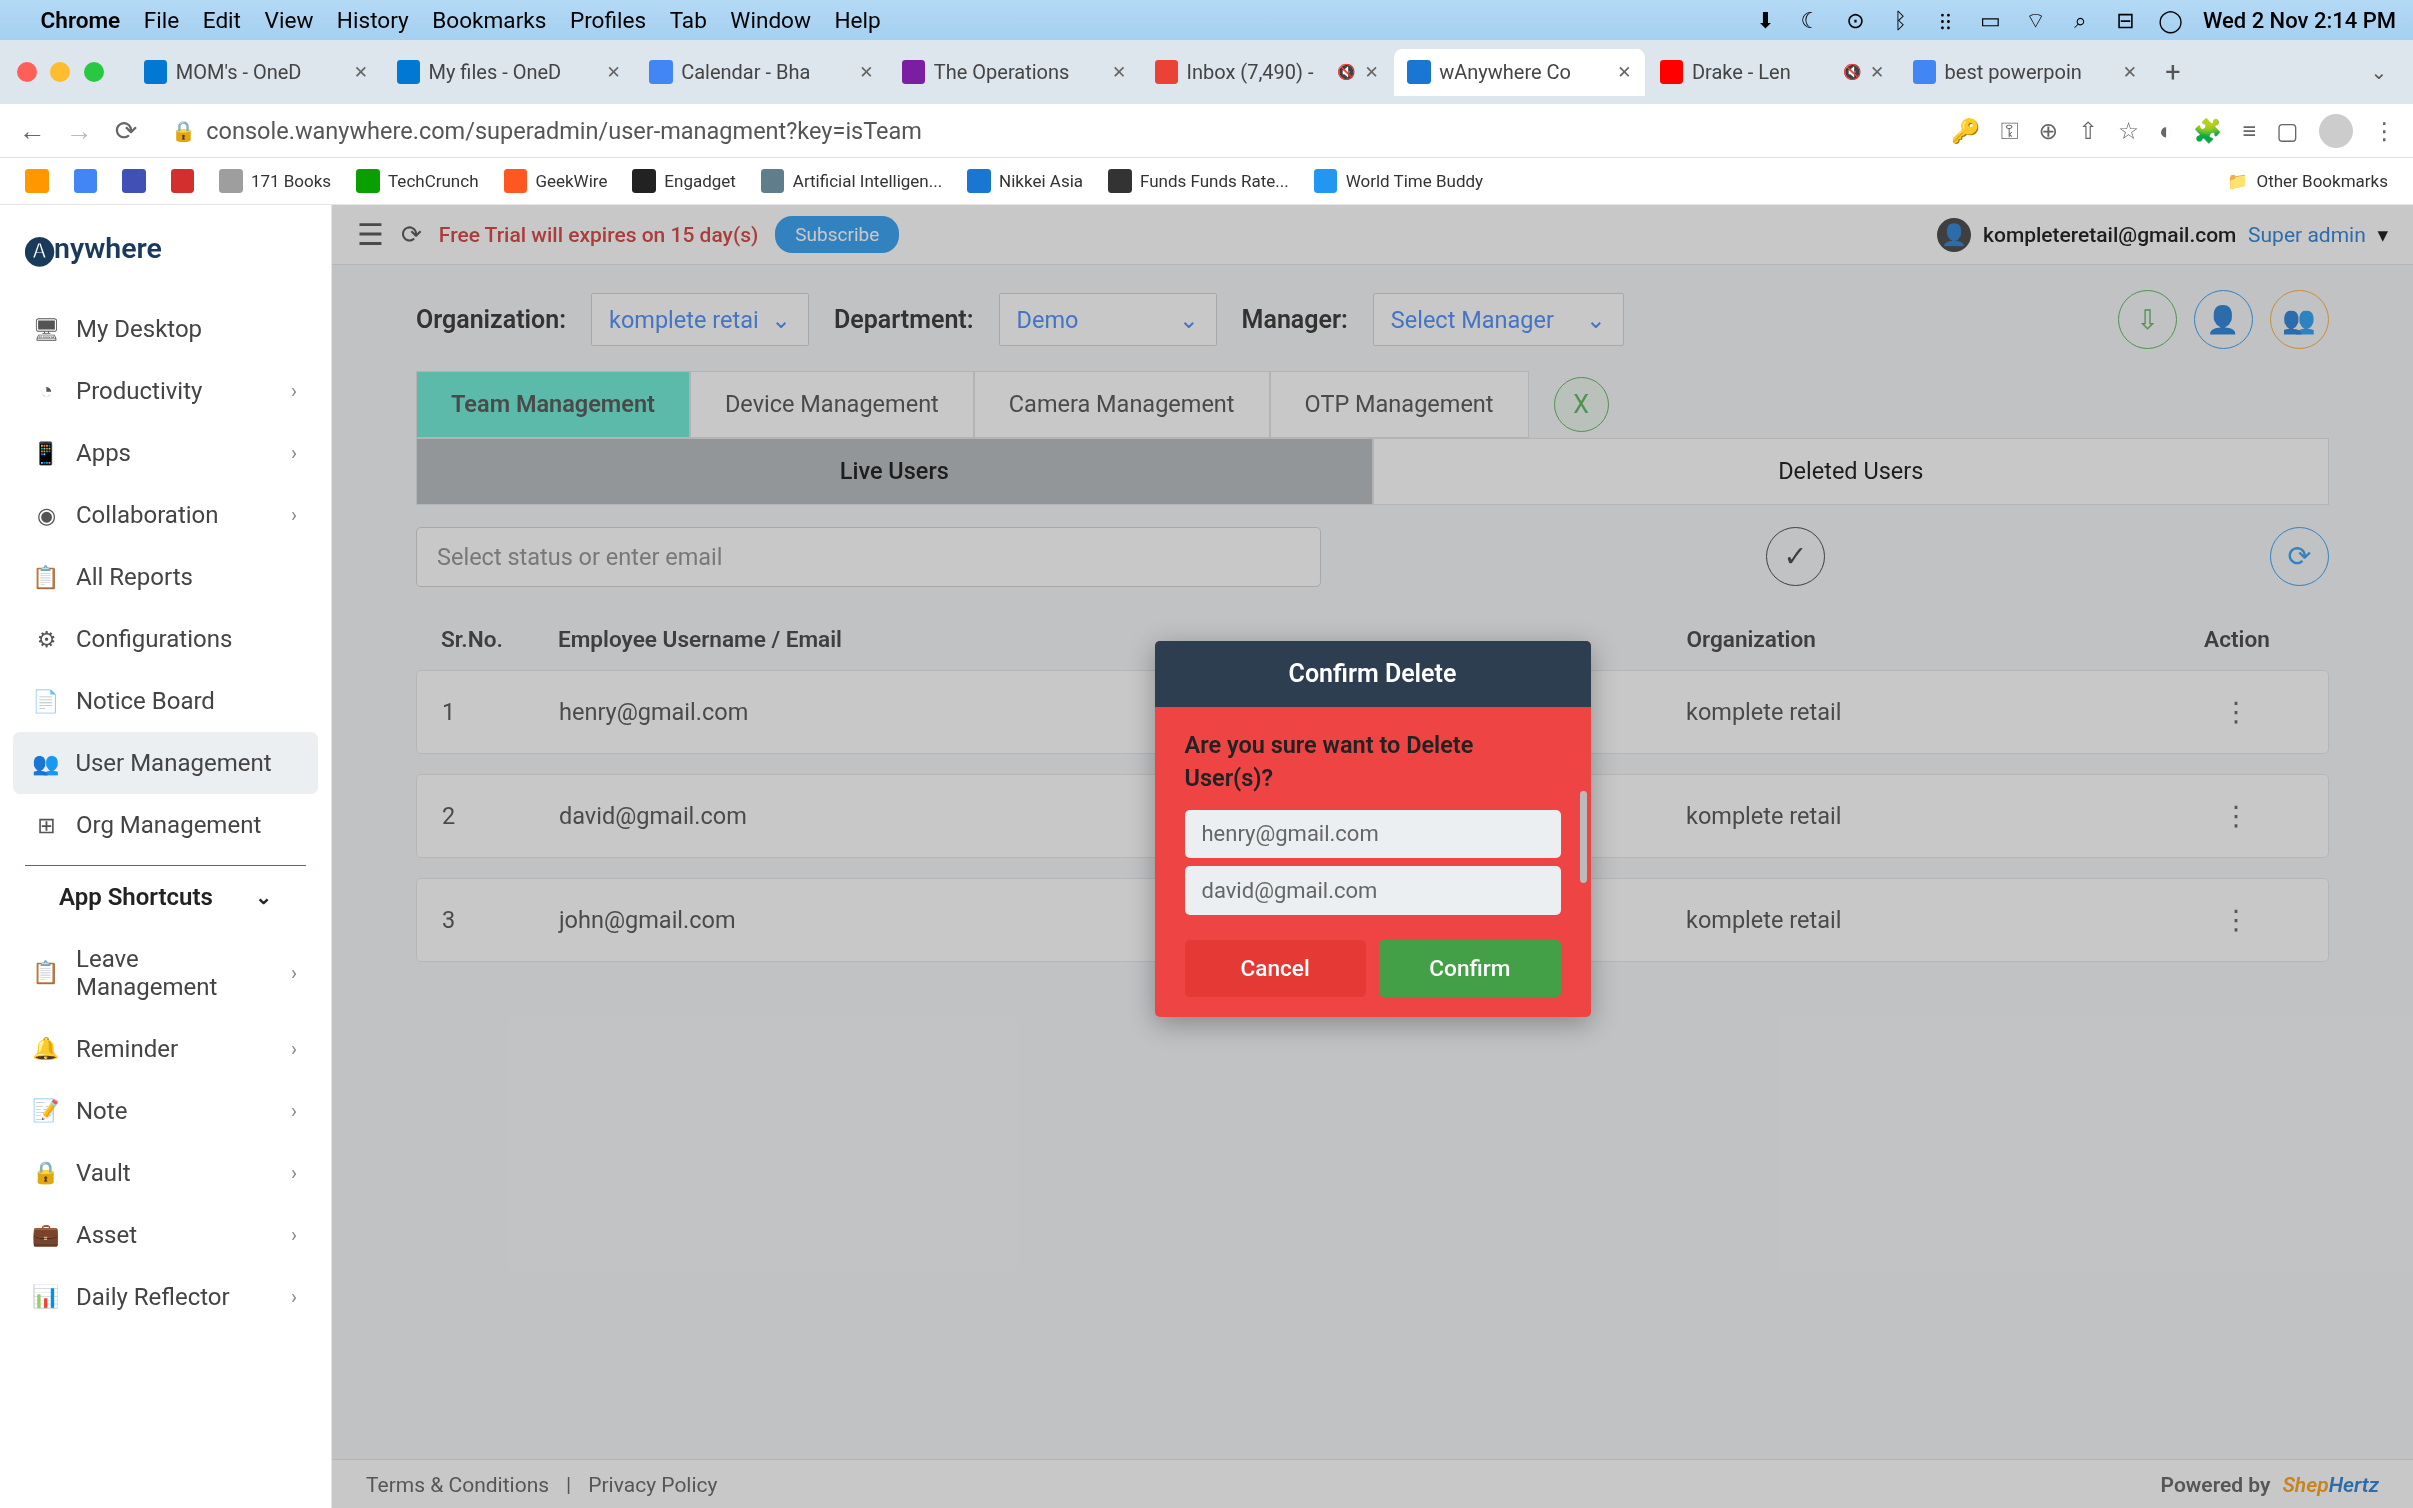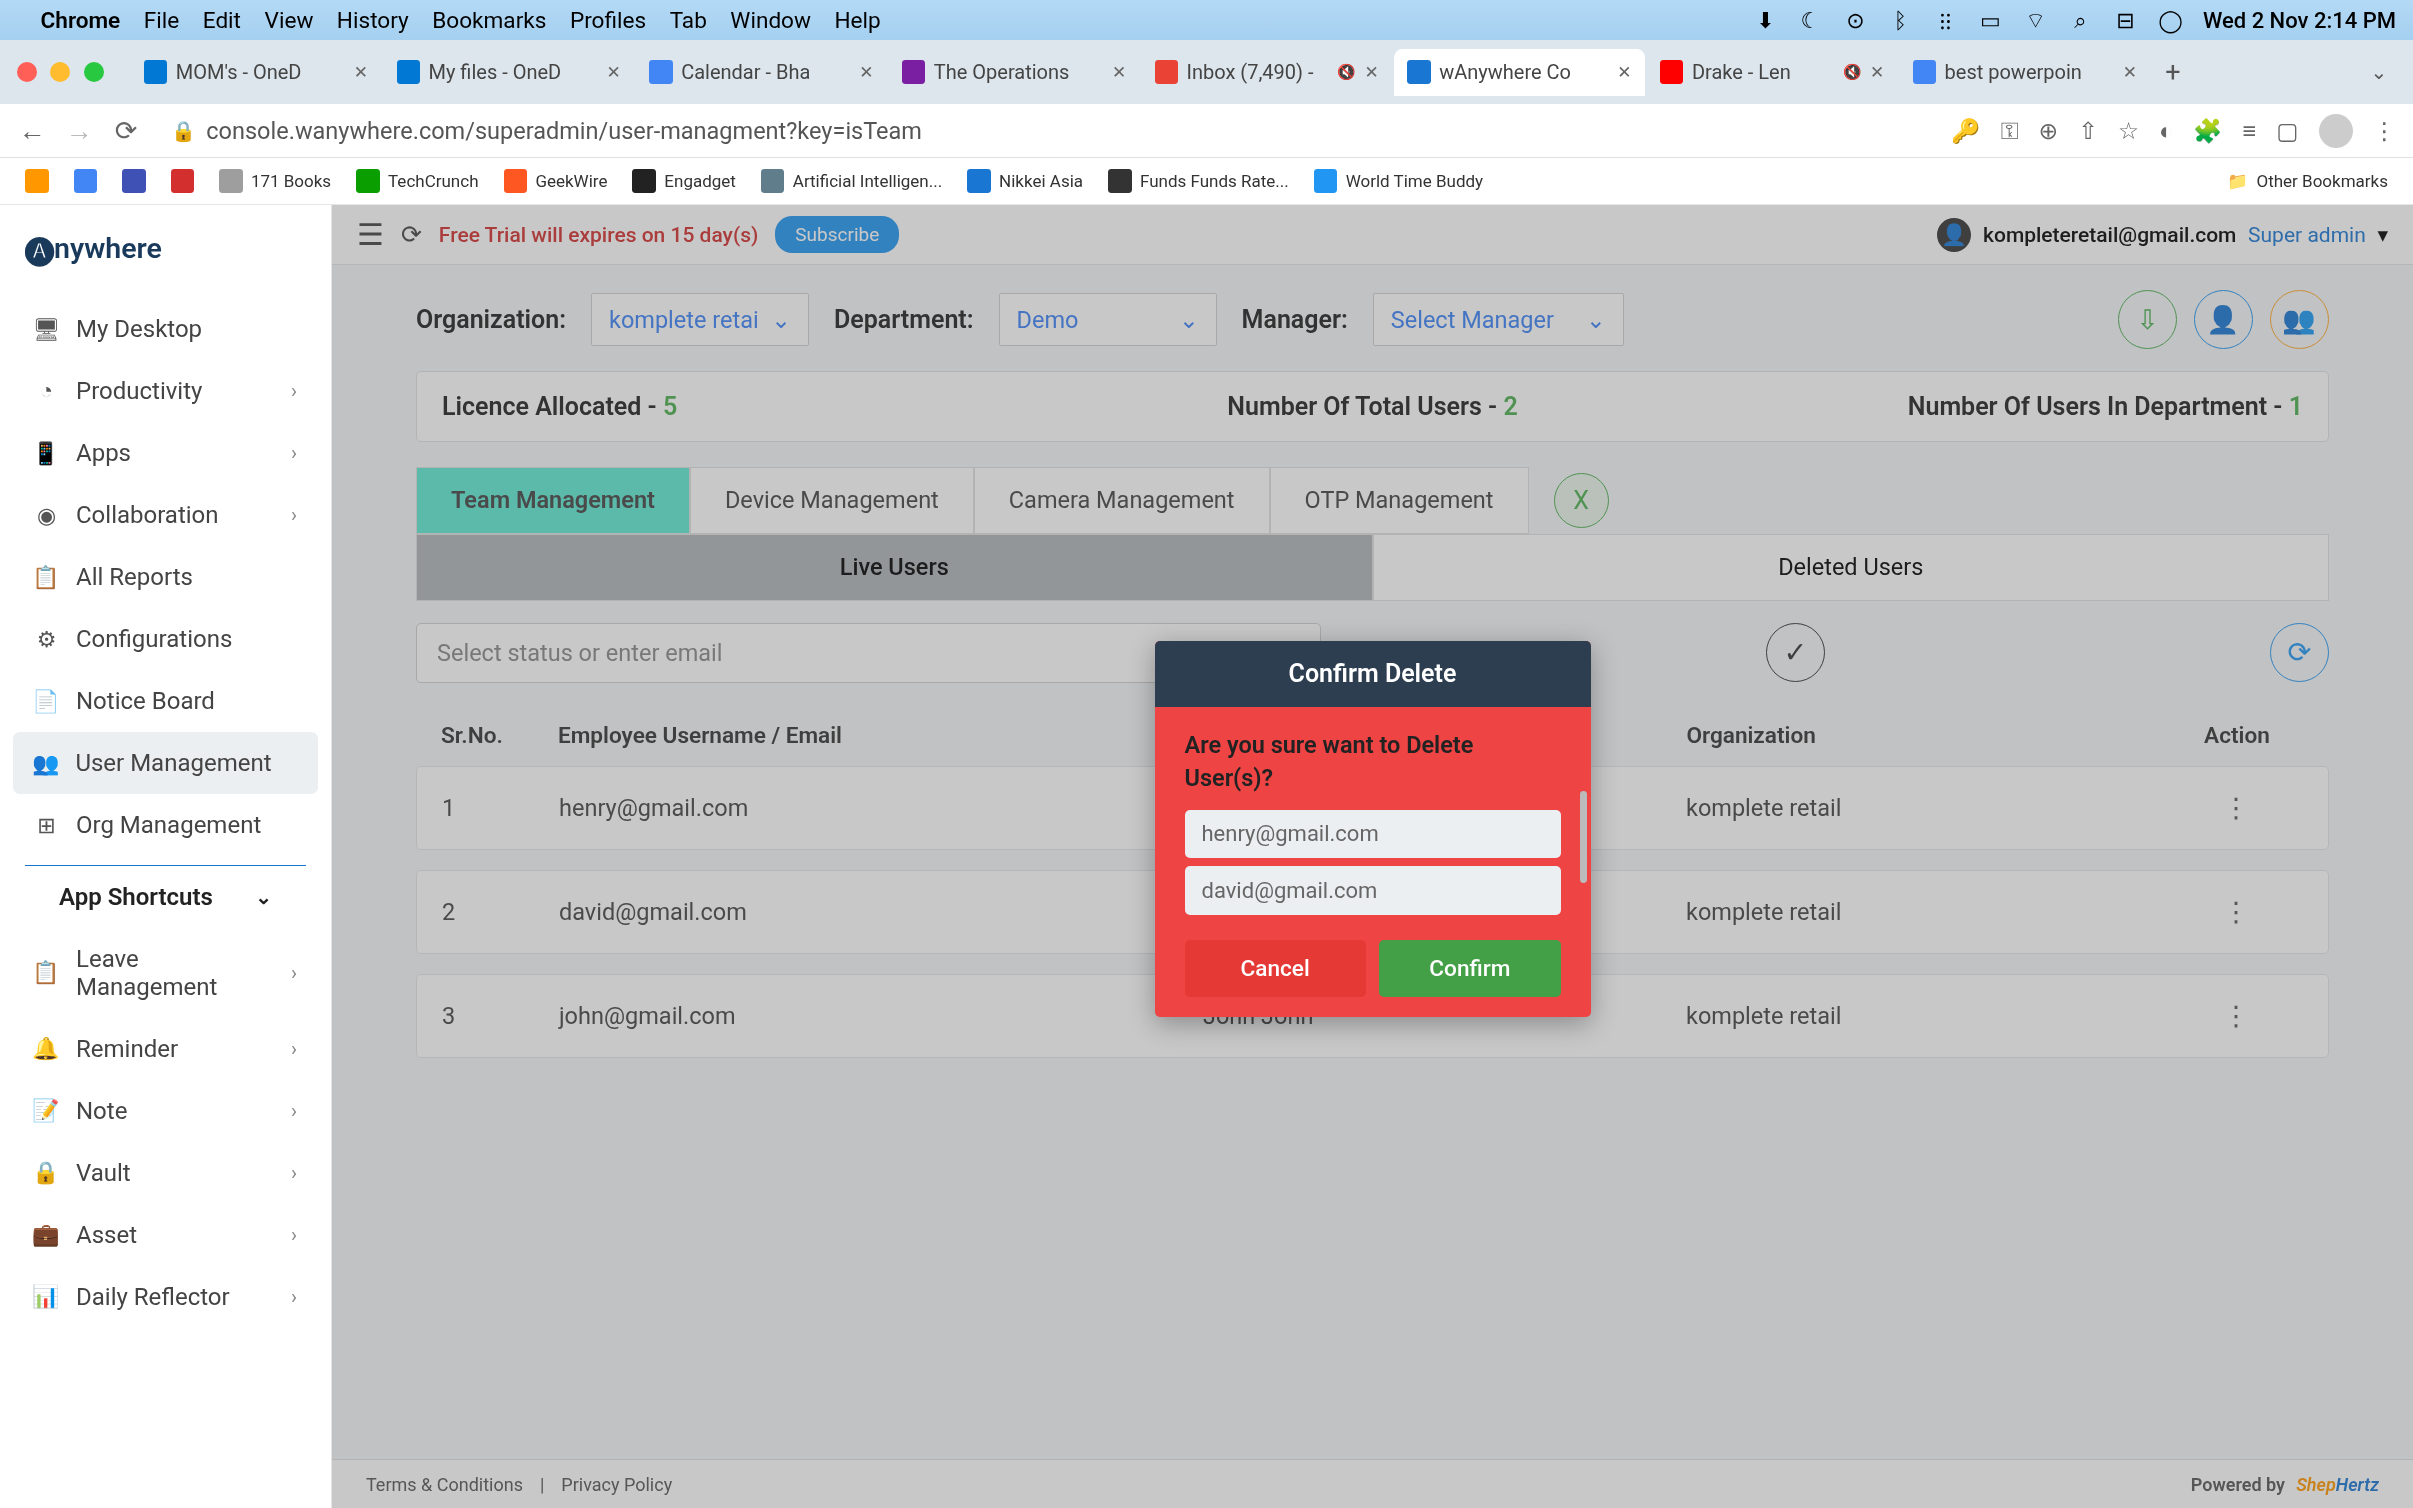--- a/index.html
+++ b/index.html
@@ -118,21 +118,21 @@
 .modal-body { padding: 22px 30px 17px; }
 .modal-body .msg { font-size: 23.5px; font-weight: 600; color: #222; margin-bottom: 15px; line-height: 1.4; }
 .user-pill { background: #eceff1; border-radius: 5px; padding: 11.7px 17px; font-size: 22px; color: #666; margin-bottom: 8.4px; }
 .modal-footer { display: flex; gap: 13.4px; padding: 0 30px 20px; }
 .modal-footer button { flex: 1; padding: 15px; font-size: 22.6px; font-weight: 500; border: none; border-radius: 5px; color: #fff; cursor: pointer; }
 .btn-cancel { background: #e53935; }
 .btn-confirm { background: #43a047; }
 .modal-scroll { position: absolute; right: 3.4px; top: 84px; width: 6.7px; height: 92px; background: #bbb; border-radius: 3.4px; }
 .modal-body-wrap { position: relative; }
 
-.footer-bar { height: 50px; background: #fff; border-top: 0.8px solid #e0e0e0; display: flex; align-items: center; padding: 0 34px; font-size: 18px; color: #555; }
+.footer-bar { height: 50px; background: #fff; border-top: 0.8px solid #e0e0e0; display: flex; align-items: center; padding: 0 34px; font-size: 21px; color: #555; }
 .footer-bar .sep { margin: 0 17px; }
 .footer-bar .powered { margin-left: auto; font-weight: 600; }
 .footer-bar .brand { color: #ff9800; font-style: italic; margin-left: 6.7px; }
 .footer-bar .brand2 { color: #1976d2; font-style: italic; }
 
 .dim-overlay { position: absolute; inset: 0; background: rgba(200,200,200,0.18); pointer-events: none; z-index: 50; }
 
 @supports (zoom: 2) {
   body { transform: none; zoom: 1; }
 }
@@ -409,25 +409,20 @@
             <span>Select Manager</span>
             <span>⌄</span>
           </div>
         <div class="action-circles">
           <span class="circle-btn cb-green">⇩</span>
           <span class="circle-btn cb-blue">👤</span>
           <span class="circle-btn cb-orange">👥</span>
         </div>
       </div>
 
-      <div class="stats-bar">
-        <div><span>Licence Allocated - </span><span class="val-green">5</span></div>
-        <div style="text-align:center"><span>Number Of Total Users - </span><span class="val-green">2</span></div>
-        <div style="text-align:right"><span>Number Of Users In Department - </span><span class="val-green">1</span></div>
-      </div>
 
       <div class="mgmt-tabs">
         <div class="mgmt-tab active">Team Management</div>
         <div class="mgmt-tab">Device Management</div>
         <div class="mgmt-tab">Camera Management</div>
         <div class="mgmt-tab">OTP Management</div>
         <span class="excel-btn">X</span>
       </div>
 
       <div class="user-tabs">

